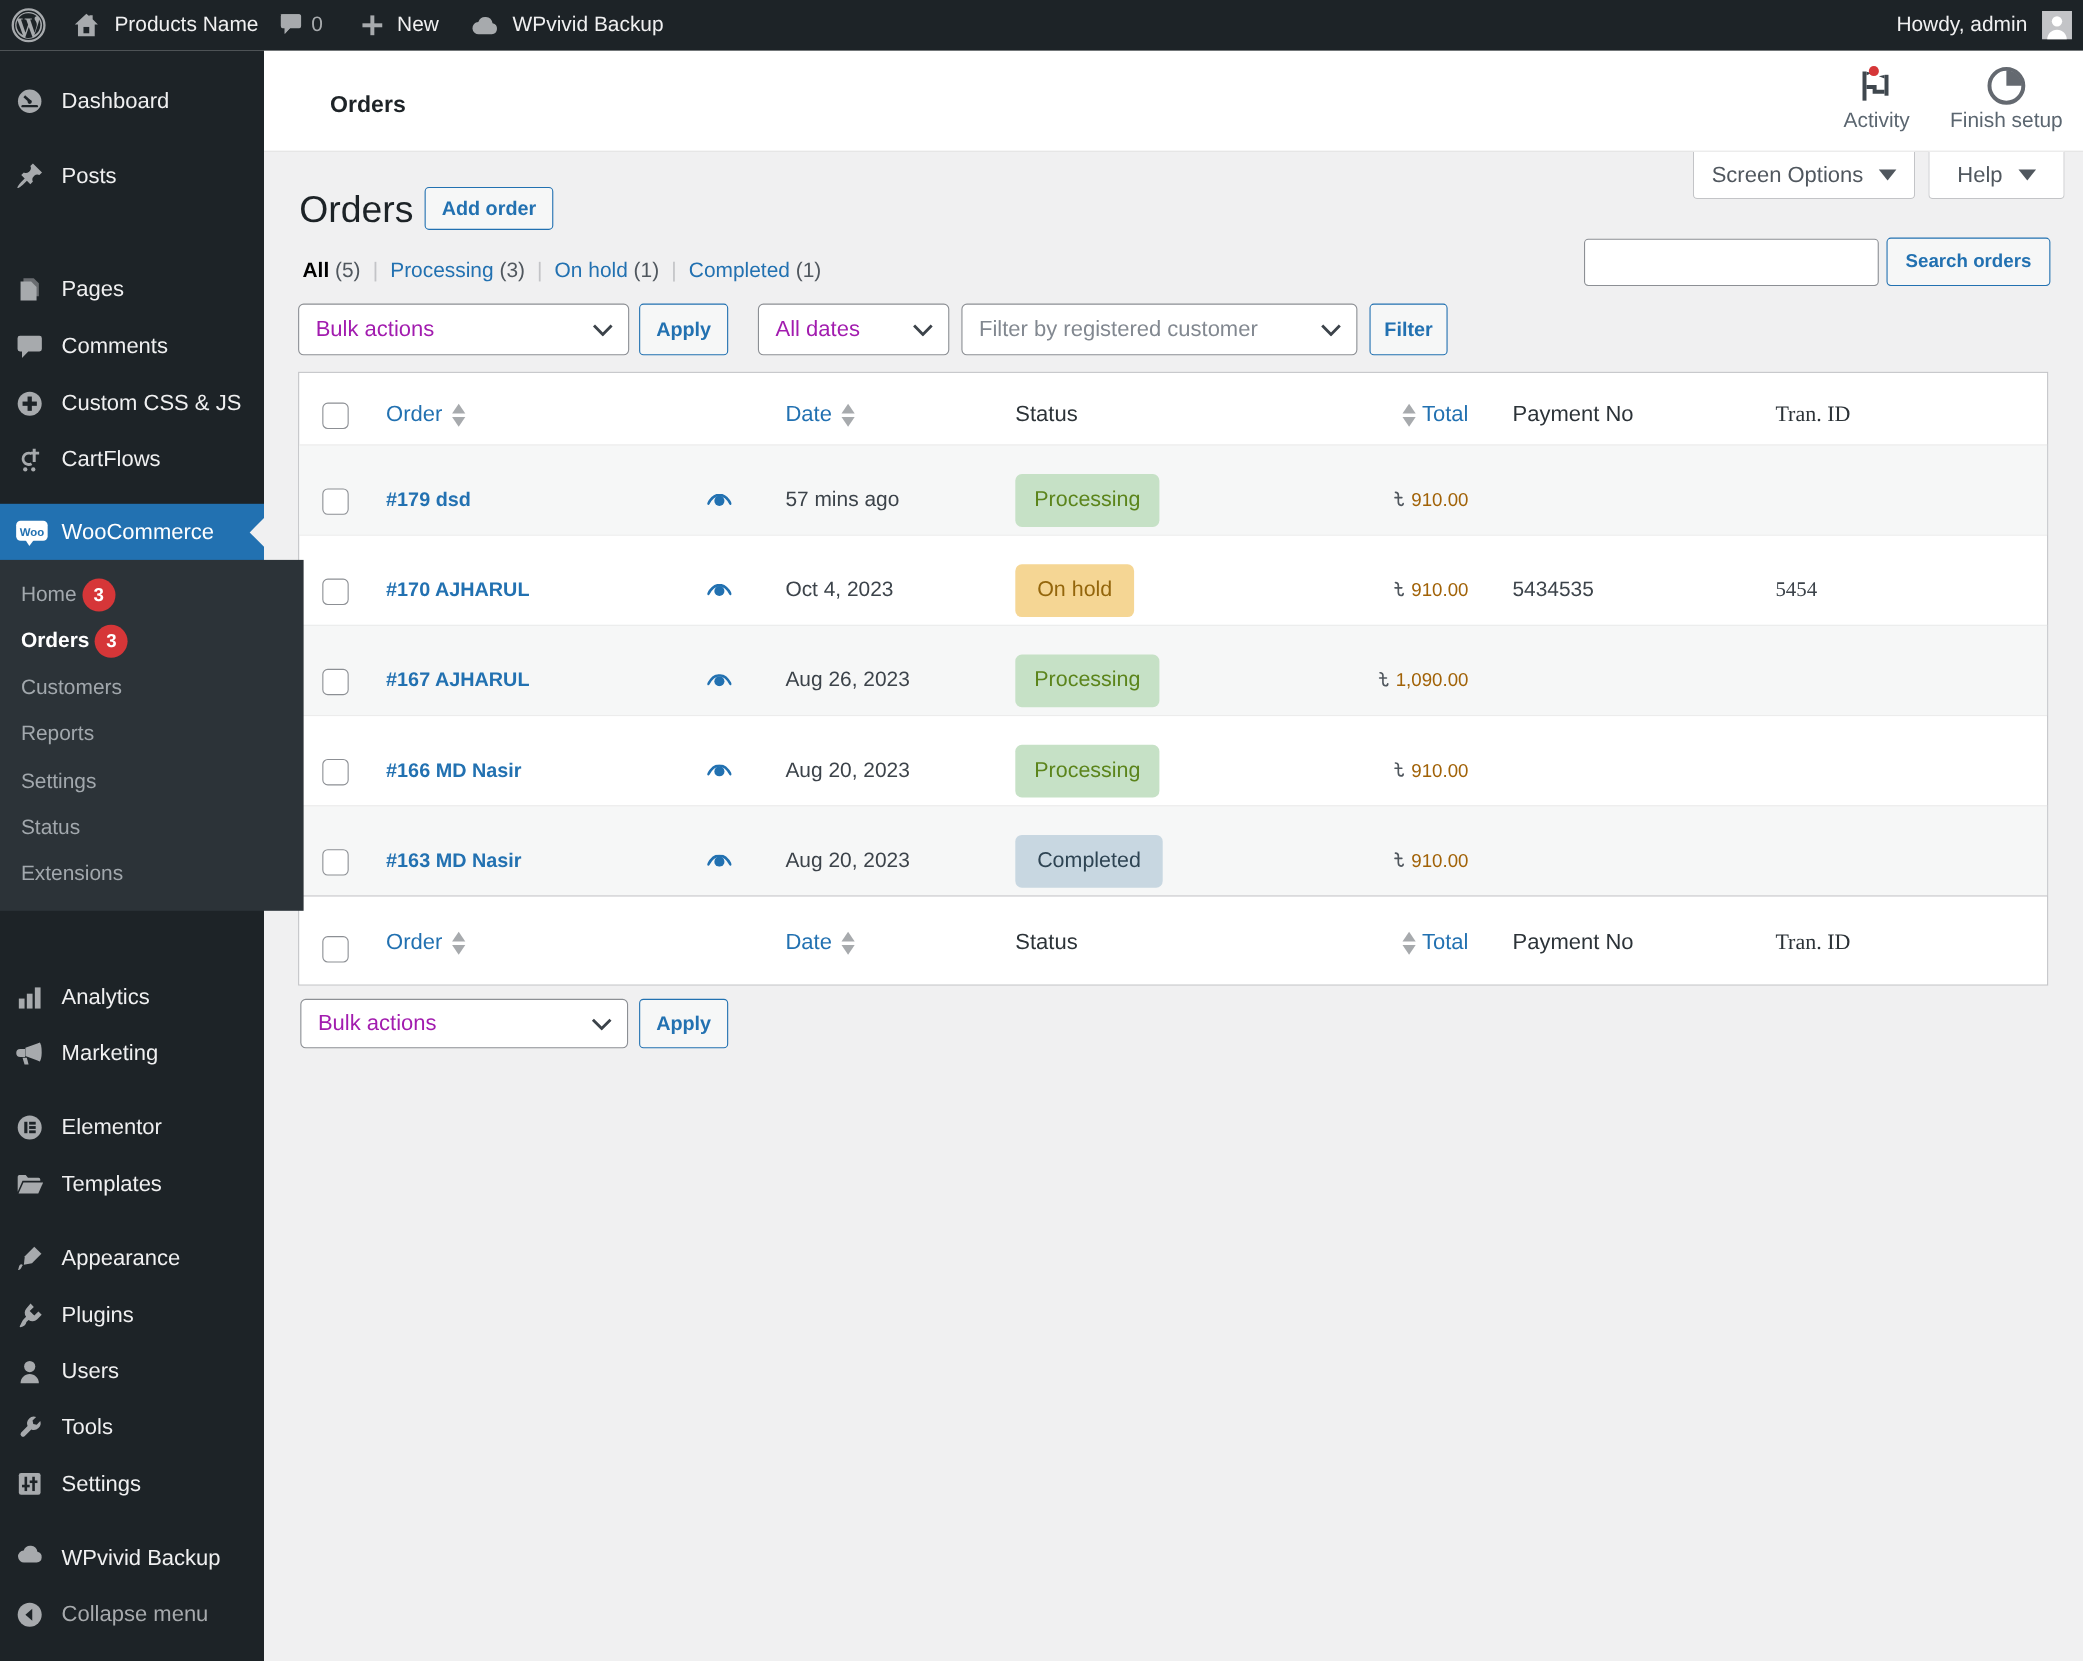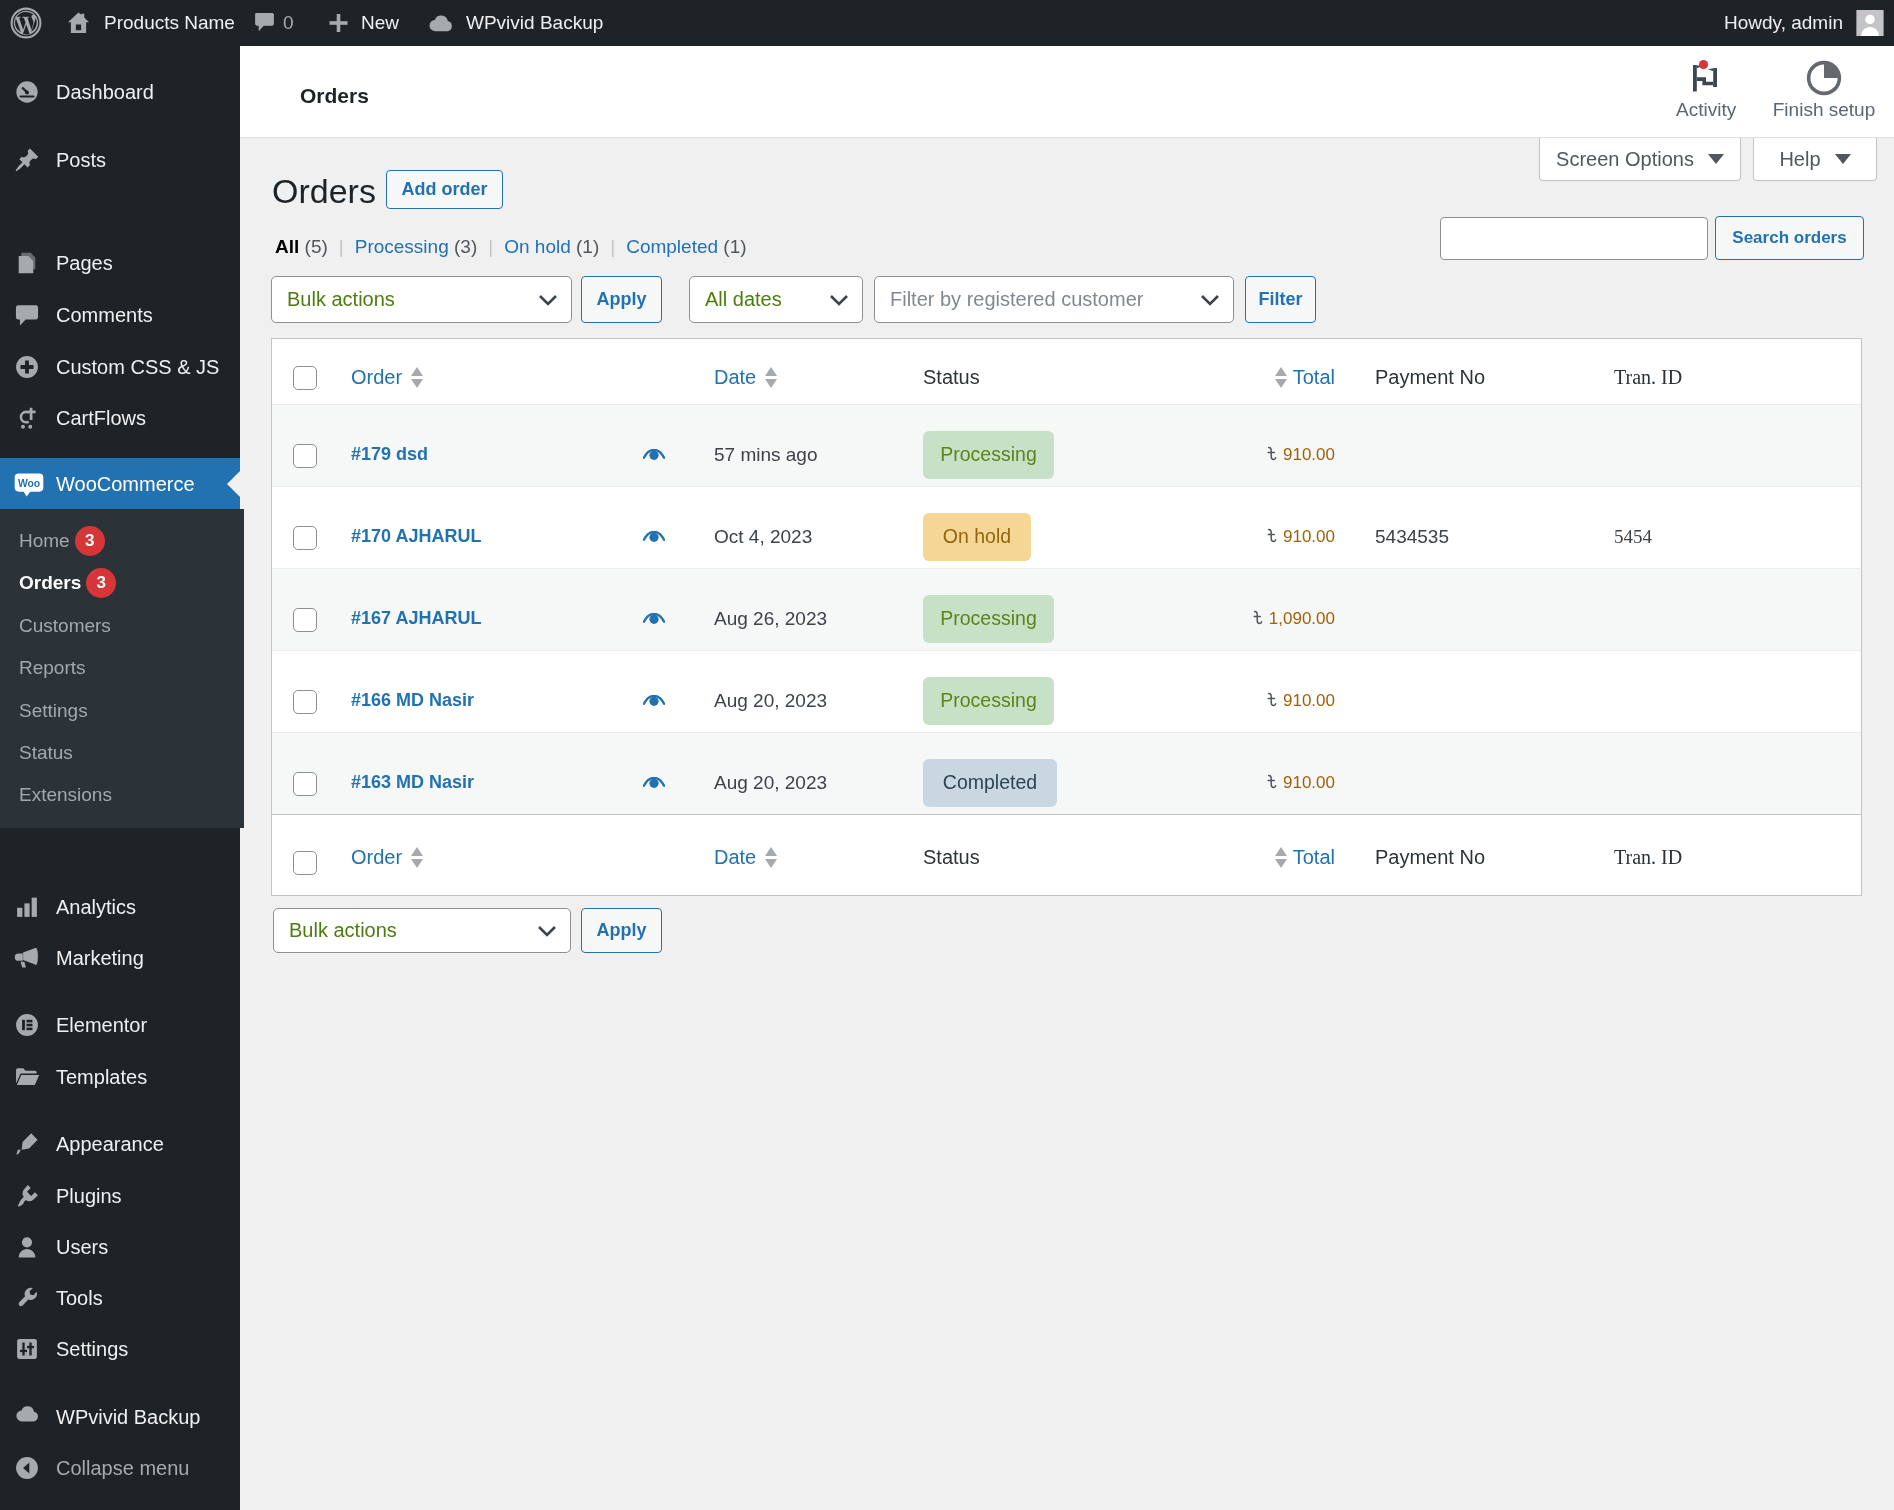--- a/index.html
+++ b/index.html
@@ -5,21 +5,21 @@
 html,body { width:1894px; height:1510px; overflow:hidden; }
 body { font-family:"Liberation Sans", sans-serif; background:#f0f0f1; position:relative; }
 
 #adminbar { position:absolute; left:0; top:0; width:1894px; height:46px; background:#1d2327; color:#f0f0f1; z-index:50; }
 #adminbar .it { position:absolute; top:0; height:46px; display:flex; align-items:center; font-size:19px; color:#f0f0f1; }
 
 #sidebar { position:absolute; left:0; top:46px; width:240px; height:1464px; background:#1d2327; z-index:10; }
 .mi { position:absolute; left:0; width:240px; height:52px; display:flex; align-items:center; color:#f0f0f1; font-size:20px; }
 .mi .ic { width:26px; height:26px; margin-left:14px; margin-right:16px; flex:0 0 26px; }
 .mi.cur { background:#2271b1; color:#fff; }
-.sub { position:absolute; left:0; width:244px; background:#2c3338; }
+.sub { position:absolute; left:0; width:276px; background:#2c3338; }
 .sub .si { position:absolute; left:0; width:240px; height:42px; display:flex; align-items:center; font-size:19px; color:#a2a8ad; padding-left:19px; }
 .sub .si.on { color:#fff; font-weight:bold; }
 .badge { display:inline-block; margin-left:5px; min-width:30px; height:30px; background:#d63638; border-radius:16px; color:#fff; font-size:17px; font-weight:bold; text-align:center; line-height:30px; }
 
 #content { position:absolute; left:240px; top:46px; width:1654px; height:1464px; background:#f0f0f1; }
 #wch { position:absolute; left:0; top:0; width:1654px; height:92px; background:#fff; border-bottom:1px solid #e0e0e0; }
 #wch .bc { position:absolute; left:60px; top:4px; height:92px; display:flex; align-items:center; font-size:21px; font-weight:bold; color:#1d2327; }
 .wchbtn { position:absolute; top:14px; text-align:center; color:#5b6670; font-size:19px; }
 .smtab { position:absolute; top:92px; background:#fff; border:1px solid #c3c4c7; border-top:none; border-radius:0 0 4px 4px; color:#50575e; font-size:20px; display:flex; align-items:center; justify-content:center; height:43px; }
 .smtab .tri { display:inline-block; width:0; height:0; border-left:8px solid transparent; border-right:8px solid transparent; border-top:10px solid #50575e; margin-left:14px; }
@@ -27,21 +27,21 @@
 h1.title { position:absolute; left:32px; top:126px; font-size:34px; font-weight:400; color:#1d2327; }
 .addbtn { position:absolute; left:146px; top:124px; width:117px; height:39px; border:1.5px solid #2271b1; border-radius:4px; background:#f6f7f7; color:#2271b1; font-size:18px; font-weight:bold; display:flex; align-items:center; justify-content:center; }
 .views { position:absolute; left:35px; top:190px; font-size:19px; color:#50575e; }
 .views a { color:#2271b1; text-decoration:none; }
 .views .cnt { color:#50575e; }
 .views b { color:#000; }
 .views .sep { color:#c3c4c7; padding:0 11px; }
 .sinput { position:absolute; left:1200px; top:171px; width:268px; height:43px; background:#fff; border:1.5px solid #8c8f94; border-radius:4px; }
 .btn-sec { background:#f6f7f7; border:1.5px solid #2271b1; border-radius:4px; color:#2271b1; font-weight:bold; display:flex; align-items:center; justify-content:center; }
 .sbtn { position:absolute; left:1475px; top:170px; width:149px; height:44px; font-size:17px; }
-.sel { position:absolute; top:230px; height:47px; background:#fff; border:1.5px solid #8c8f94; border-radius:5px; font-size:20px; color:#4d7c0f; display:flex; align-items:center; padding-left:15px; }
+.sel { position:absolute; top:230px; height:47px; background:#fff; border:1.5px solid #8c8f94; border-radius:5px; font-size:20px; color:#a21caf; display:flex; align-items:center; padding-left:15px; }
 .sel svg.chev { position:absolute; right:13px; top:50%; margin-top:-6px; }
 
 #tbl { position:absolute; left:31px; top:292px; width:1591px; background:#fff; border:1px solid #c3c4c7; }
 .trow { position:relative; width:100%; }
 .hrow { height:65px; }
 .drow { height:82px; border-top:1px solid #ececec; }
 .drow .cell { padding-top:18px; }
 .drow .cb { margin-top:-2px; }
 .hrow .cell { padding-top:12px; }
 .hrow .cb { margin-top:-6px; }

